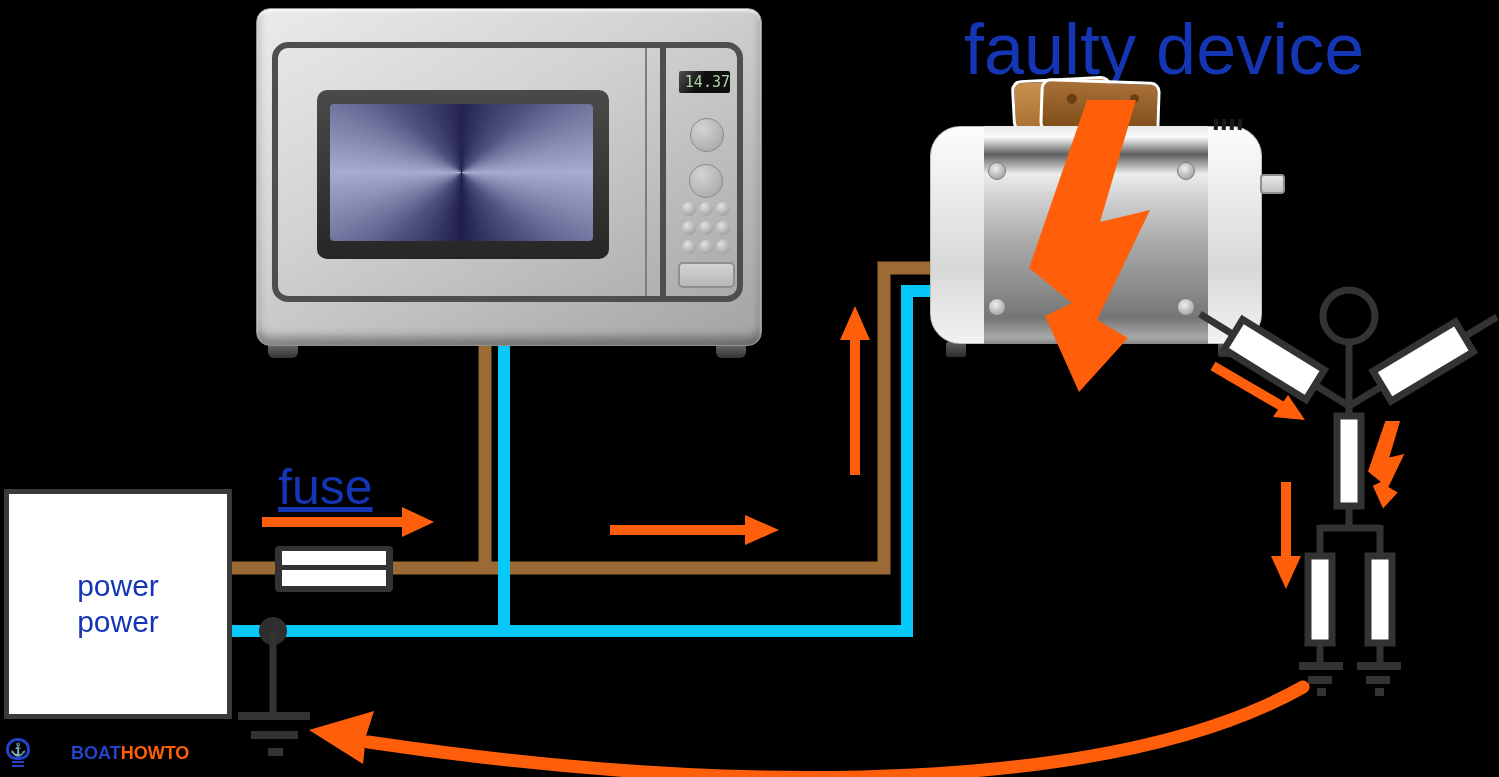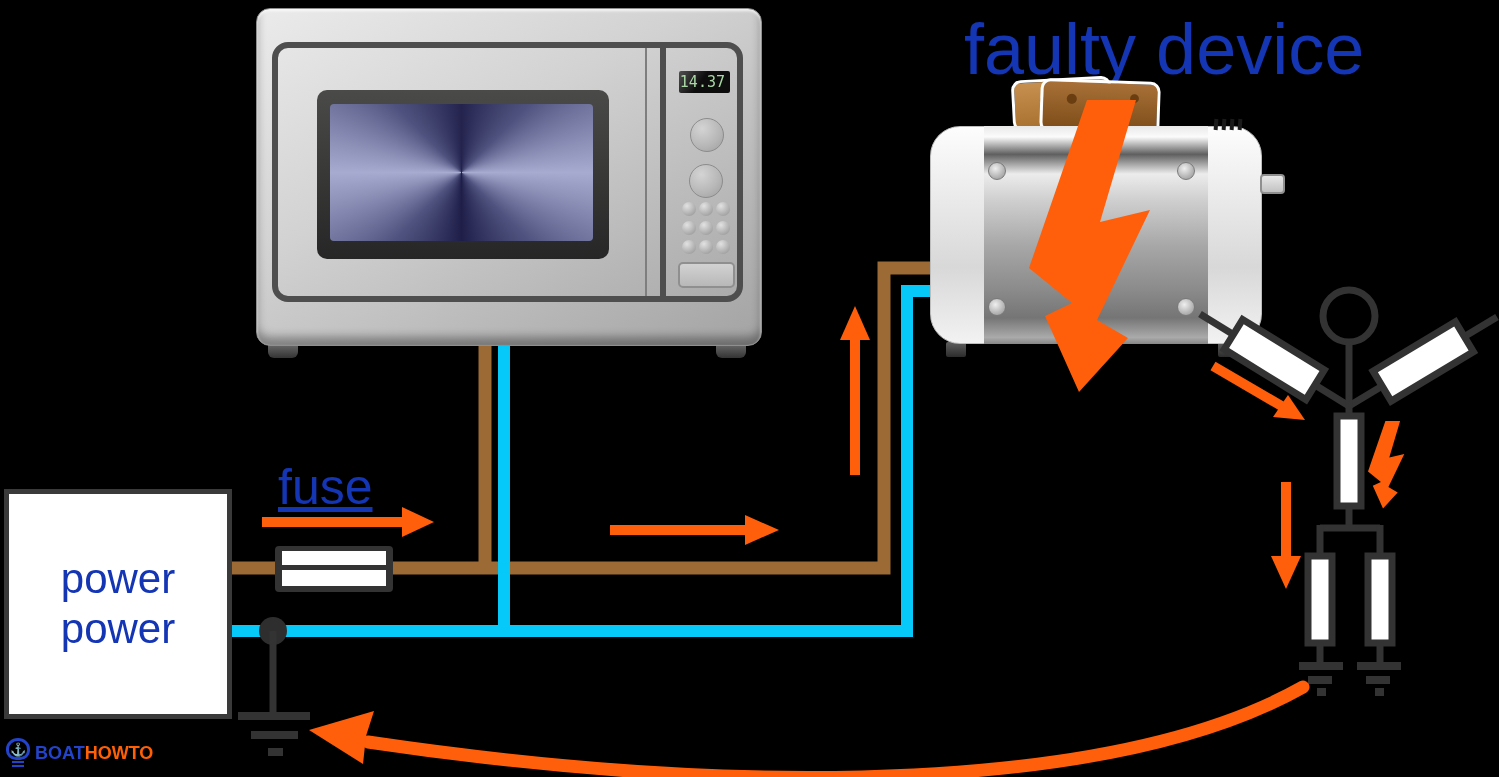--- a/index.html
+++ b/index.html
@@ -28,41 +28,41 @@
   .fusebox{fill:#333;} .fusewhite{fill:#fff;}
 
   
   .lbl{position:absolute;color:var(--label-blue);font-weight:500;letter-spacing:0px;}
   .lbl-faulty{left:964px;top:8px;font-size:72px;}
   .lbl-fuse{left:278px;top:458px;font-size:50px;text-decoration:underline;}
 
   
   .powerbox{position:absolute;left:4px;top:489px;width:228px;height:230px;background:#fff;
     border:5px solid #3a3a3a;display:flex;flex-direction:column;align-items:center;justify-content:center;}
-  .powerbox span{color:var(--label-blue);font-size:42px;line-height:1.2;}
+  .powerbox span{color:var(--label-blue);font-size:30px;line-height:1.2;}
 
   
   .mw{position:absolute;left:256px;top:8px;width:506px;height:338px;}
   .mw-body{position:absolute;inset:0;border-radius:14px;border:1px solid #8f8f8f;
     background:linear-gradient(150deg,#ebebeb 0%,#d2d2d2 40%,#b4b4b4 78%,#a3a3a3 100%);
     box-shadow:inset 0 2px 3px rgba(255,255,255,.8), inset 0 -8px 10px rgba(0,0,0,.35);}
   .mw-foot{position:absolute;width:30px;height:14px;top:336px;border-radius:0 0 6px 6px;
     background:linear-gradient(180deg,#6a6a6a,#343434);}
   .mw-frame{position:absolute;left:16px;top:34px;width:471px;height:260px;border:6px solid #4e4e4e;border-radius:16px;}
   .mw-dooredge{position:absolute;left:389px;top:40px;width:2px;height:248px;background:#7e7e7e;}
   .mw-divider{position:absolute;left:404px;top:40px;width:6px;height:252px;background:#4e4e4e;}
   .mw-window{position:absolute;left:61px;top:82px;width:292px;height:169px;border-radius:10px;
     background:linear-gradient(180deg,#4a4a48,#262626);}
   .mw-screen{position:absolute;left:74px;top:96px;width:263px;height:137px;border-radius:4px;
     background:conic-gradient(from 0deg at 50% 50%,
       #23234e 0deg,#4f527e 45deg,#a8abd0 90deg,#50537f 135deg,
       #1e1e49 180deg,#50537f 225deg,#a8abd0 270deg,#4f527e 315deg,#23234e 360deg);}
   .mw-display{position:absolute;left:423px;top:63px;width:51px;height:22px;background:#0d0d0d;border-radius:2px;
     color:var(--display-green);font-family:"DejaVu Sans Mono",monospace;font-size:15px;line-height:22px;
-    text-align:right;padding-right:5px;
+    text-align:right;
     background-image:linear-gradient(125deg,rgba(255,255,255,.28),rgba(255,255,255,0) 45%);}
   .mw-knob{position:absolute;width:34px;height:34px;border-radius:50%;border:1px solid #8c8c8c;
     background:radial-gradient(circle at 35% 30%,#d4d4d4,#b6b6b6 60%,#9d9d9d);}
   .mw-grid{position:absolute;left:426px;top:194px;display:grid;grid-template-columns:repeat(3,14px);
     grid-auto-rows:14px;column-gap:3px;row-gap:5px;}
   .mw-dot{width:14px;height:14px;border-radius:50%;
     background:radial-gradient(circle at 35% 28%,#e2e2e2,#a8a8a8 70%,#8e8e8e);}
   .mw-btn{position:absolute;left:422px;top:254px;width:57px;height:26px;border:2px solid #8f8f8f;border-radius:5px;
     background:linear-gradient(180deg,#d2d2d2,#b8b8b8);}
 
@@ -91,21 +91,21 @@
   .to-foot{position:absolute;top:268px;width:20px;height:15px;border-radius:2px;
     background:linear-gradient(180deg,#5e5e5e,#2c2c2c);}
 
   
   .logo{position:absolute;left:6px;top:738px;display:flex;align-items:center;gap:5px;}
   .bulb{width:24px;height:22px;border:3px solid var(--logo-blue);border-radius:50% 50% 42% 42%;
     display:flex;align-items:center;justify-content:center;color:var(--logo-orange);font-size:13px;}
   .bulb-base{width:12px;height:8px;margin:1px auto 0 auto;
     background:repeating-linear-gradient(180deg,var(--logo-blue) 0 2px,transparent 2px 4px);}
   .logo-text span{font-weight:800;font-size:18px;text-transform:uppercase;letter-spacing:0px;}
-  .logo-text .lg-boat{color:var(--logo-blue);}
+  .logo-text .lg-boat{color:var(--logo-blue);margin-left:36px;}
   .logo-text .lg-how,.logo-text .lg-to{color:var(--logo-orange);}
   .logo-text span::first-letter{font-size:25px;}
 </style>
 </head>
 <body>
 
 <div class="canvas">
 
   <svg class="layer under" viewBox="0 0 1499 777">
 

